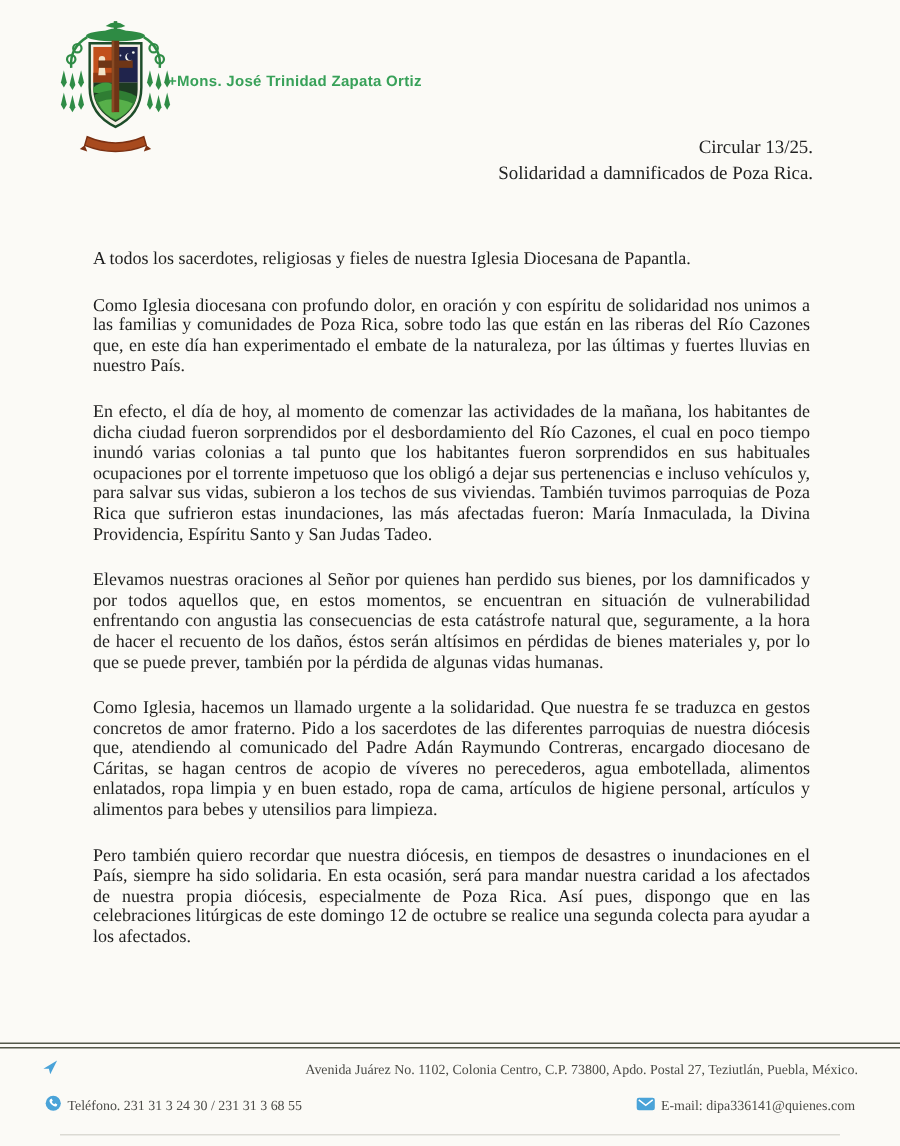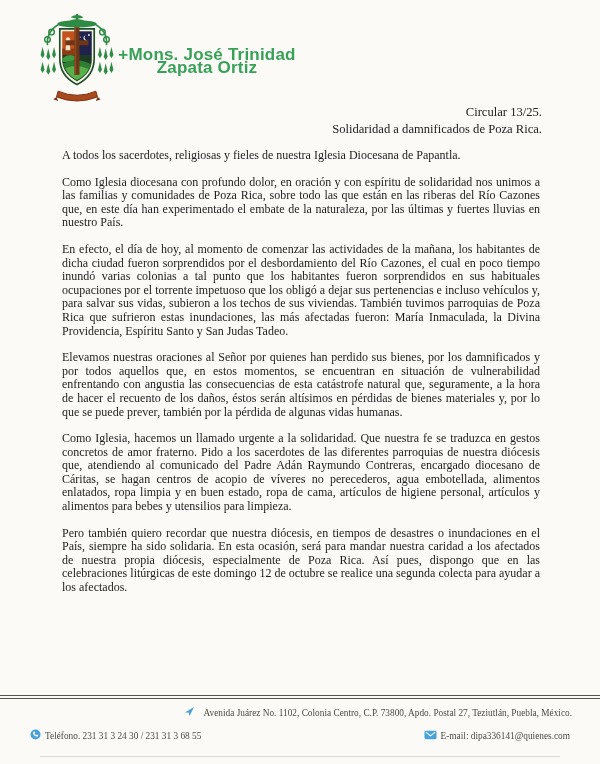--- a/index.html
+++ b/index.html
@@ -9,54 +9,53 @@
     margin:0 auto;
     background:#fbfaf6;
     overflow:hidden;
     font-family:"Liberation Serif", serif;
     color:#1f1f1f;
   }
   
   .crest-wrap{position:absolute;left:36px;top:12px;width:82px;height:96px;}
   .bishop-block{
     position:absolute;left:112px;top:48px;width:190px;
-    text-align:center;
     font-family:"Liberation Sans", sans-serif;
     font-weight:bold;
-    font-size:17px;line-height:13px;
+    font-size:10px;line-height:13px;
     color:#38a159;
     letter-spacing:.2px;
   }
   
   .heading{
-    position:absolute;right:58px;top:104px;
+    position:absolute;right:58px;top:90px;
     text-align:right;
     font-size:12.6px;line-height:17px;
     color:#222;
   }
   
   .body-text{
     position:absolute;left:62px;top:149px;width:478px;
     font-size:12px;line-height:13.6px;
     text-align:justify;
     color:#1d1d1d;
   }
-  .body-text p{margin:0 0 13px 0;}
+  .body-text p{margin:17px 0 13px 0;}
   .salutation{text-align:left;}
   
   .footer-rule{
     position:absolute;left:0;top:695px;width:600px;height:2px;
     border-top:1.5px solid #54584a;
     border-bottom:1.5px solid #54584a;
   }
   .footer{
     position:absolute;left:28px;top:706px;width:544px;
     font-size:9.3px;line-height:12px;color:#4b4b47;
   }
-  .footer-row1{display:flex;justify-content:flex-end;align-items:center;gap:9px;margin-bottom:9px;}
+  .footer-row1{display:flex;justify-content:space-between;align-items:center;gap:9px;margin-bottom:9px;}
   .footer-row2{display:flex;justify-content:space-between;align-items:center;padding:0 2px;}
   .footer-item{display:flex;align-items:center;gap:4px;}
   .icon{display:inline-block;flex:0 0 auto;}
   .bottom-edge{
     position:absolute;left:40px;top:756px;width:520px;height:1px;
     background:#dbdad3;
   }
 </style>
 </head>
 <body>

